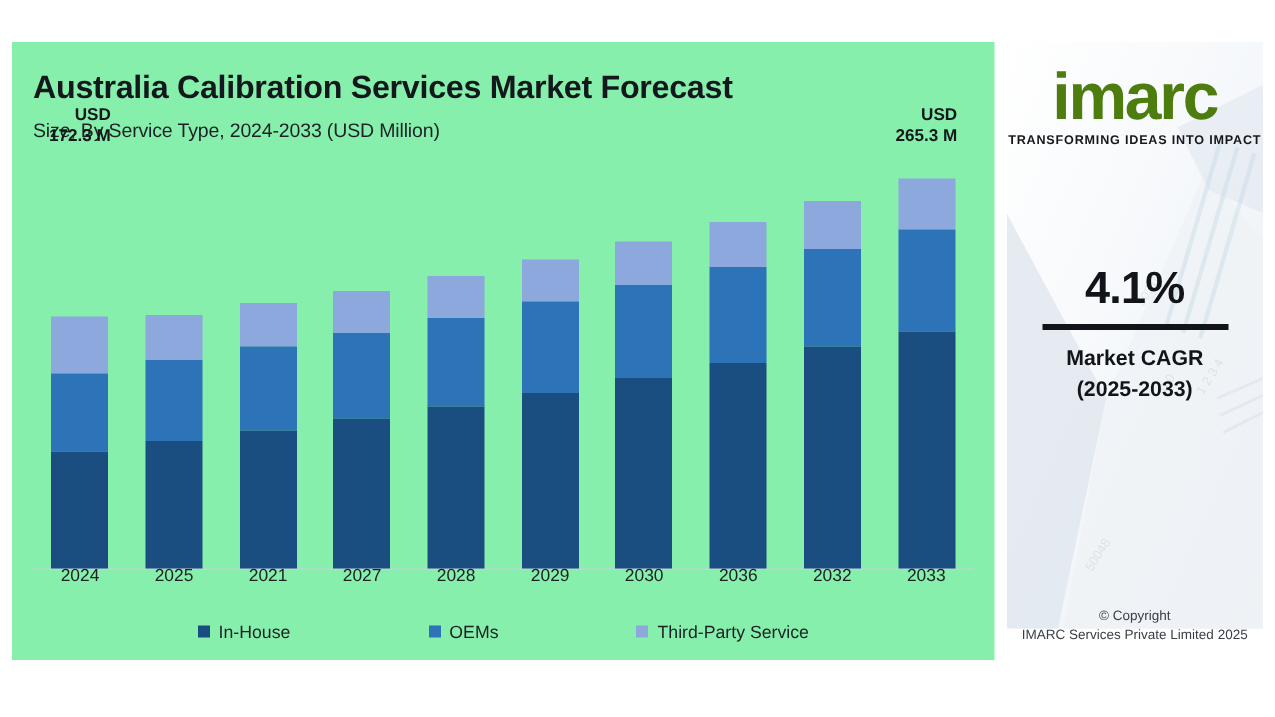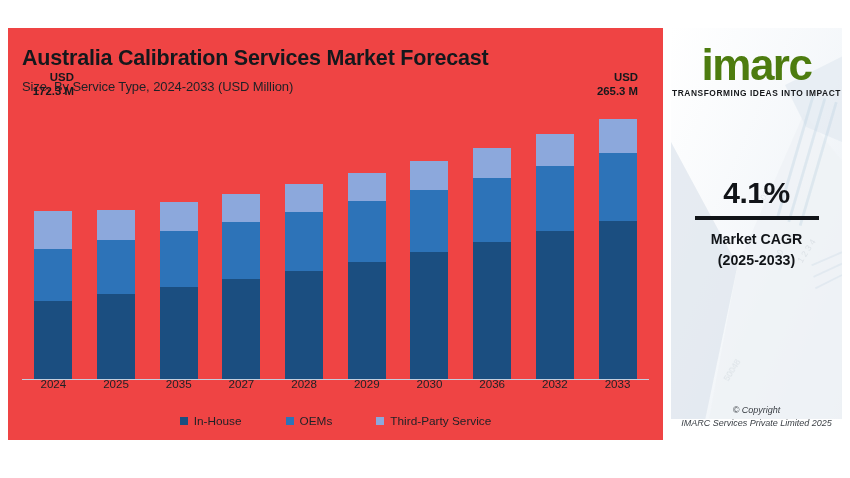--- a/index.html
+++ b/index.html
@@ -15,21 +15,21 @@
     background: #ffffff;
     display: flex;
     padding: 28px 8px 38px 8px;
     gap: 8px;
   }
 
   
   .chart-panel {
     position: relative;
     width: 655px;
-    background: #ef4444;
+    background: #86efac;
     padding: 18px 14px 0 14px;
     display: flex;
     flex-direction: column;
   }
   .chart-title {
     font-size: 21.5px;
     font-weight: bold;
     color: #14181c;
     letter-spacing: -0.2px;
     line-height: 1.15;
@@ -100,21 +100,21 @@
   .x-label {
     width: 9.2%;
     text-align: center;
     font-size: 11.6px;
     color: #1d2126;
   }
 
   .legend {
     display: flex;
     justify-content: center;
-    gap: 44px;
+    gap: 92px;
     padding: 10px 0 12px 0;
   }
   .legend-item {
     display: flex;
     align-items: center;
     gap: 6px;
     font-size: 11.8px;
     color: #1d2126;
   }
   .legend-swatch {
@@ -184,21 +184,20 @@
   }
   .copyright {
     position: absolute;
     bottom: 10px;
     left: 0; right: 0;
     text-align: center;
     font-size: 9px;
     color: #3a3f45;
     line-height: 1.45;
     z-index: 2;
-    font-style: italic;
   }
 </style>
 </head>
 <body>
 
 <div class="page">
 
   <div class="chart-panel">
 
     <div class="chart-title">Australia Calibration Services Market Forecast</div>
@@ -282,21 +281,21 @@
               <div class="seg" style="background: rgb(140, 168, 220); height: 33.2946px;"></div>
               <div class="seg" style="background: rgb(45, 115, 184); height: 67.7679px;"></div>
               <div class="seg" style="background: rgb(27, 78, 128); height: 159.5px;"></div>
             </div>
           </div>
         </div>
       <div class="axis-line"></div>
       <div class="x-labels" id="x-labels">
           <div class="x-label">2024</div>
           <div class="x-label">2025</div>
-          <div class="x-label">2035</div>
+          <div class="x-label">2021</div>
           <div class="x-label">2027</div>
           <div class="x-label">2028</div>
           <div class="x-label">2029</div>
           <div class="x-label">2030</div>
           <div class="x-label">2036</div>
           <div class="x-label">2032</div>
           <div class="x-label">2033</div>
         </div>
     </div>
 

